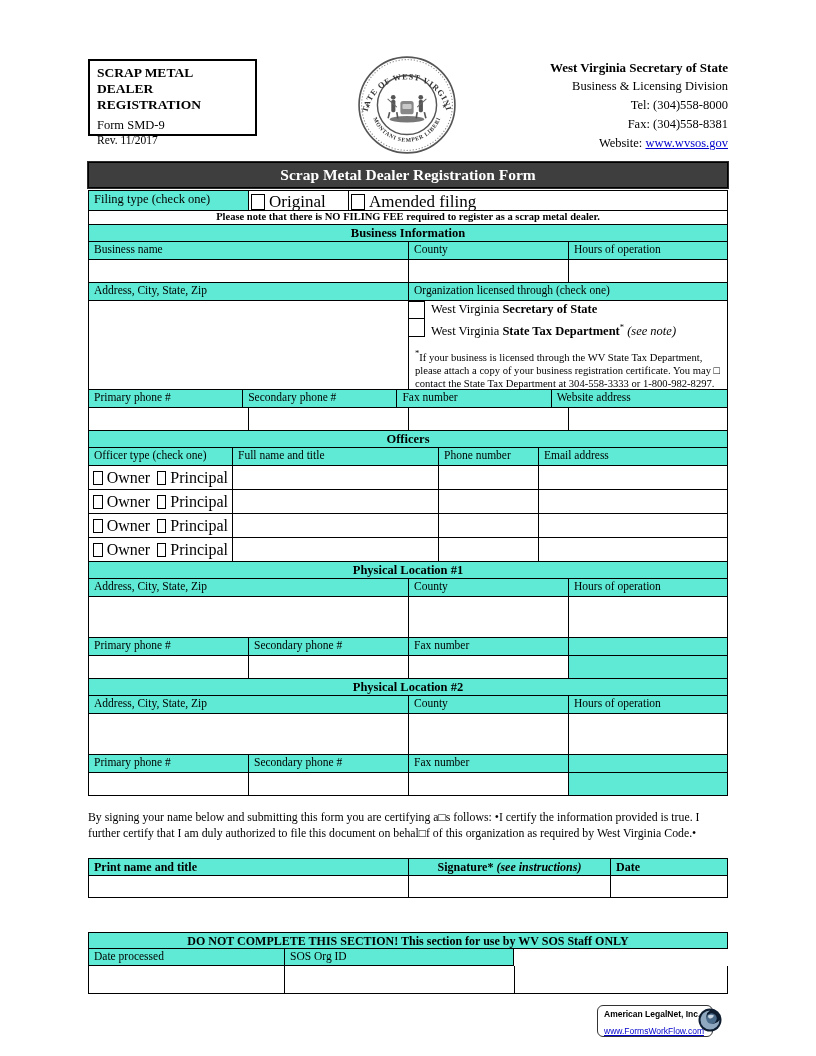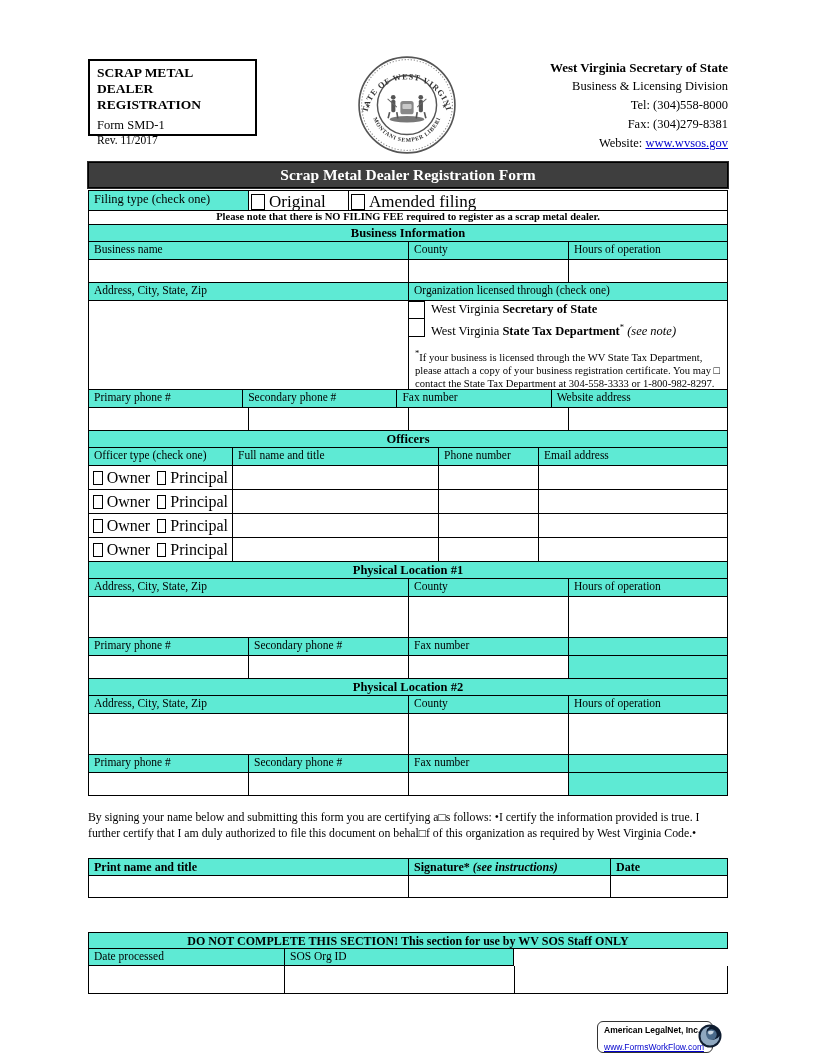--- a/index.html
+++ b/index.html
@@ -46,21 +46,21 @@
   .opt-line + .opt-line .opt-box { border-top:none; }
   .opt-txt { font-size:12.5px; line-height:17px; padding-left:6px; white-space:nowrap; }
   .tax-note { margin:10px 0 0 6px; width:308px; font-size:10.6px; line-height:13px; }
   .officer-cell { display:flex; align-items:center; font-size:16px; padding:1px 4px; }
   .officer-cell .sp { width:10px; }
   .cert { position:absolute; left:88px; top:810px; width:642px; font-size:11.8px; line-height:15.5px; }
   .sig-table { position:absolute; left:88px; top:858px; width:640px; }
   .sig-hdr { font-weight:bold; font-size:12px; }
   .staff-table { position:absolute; left:88px; top:932px; width:640px; }
   
-  .footer-logo { position:absolute; left:597px; top:1004px; width:126px; height:36px;margin-top:16px; }
+  .footer-logo { position:absolute; left:597px; top:1004px; width:126px; height:36px; }
   .flbox {
     position:absolute; left:0; top:1px; width:116px; height:32px;
     border:1.5px solid #333; border-radius:6px; background:#fff;
     text-align:left; padding:3px 0 0 6px;
   }
   .flbox .c1 { font-weight:bold; font-size:8.5px; line-height:11px; font-family:"Liberation Sans",sans-serif; }
   .flbox .c2 { font-size:8.5px; line-height:11px; font-family:"Liberation Sans",sans-serif; }
   .globe { position:absolute; right:0; top:3px; }
   sup { font-size:8.5px; }
   .it { font-style:italic; }
@@ -68,21 +68,21 @@
 </style>
 </head>
 <body>
 
 <div class="page">
 
   <div class="top-header">
     <div class="form-box">
       <div class="t">SCRAP METAL DEALER</div>
       <div class="t">REGISTRATION</div>
-      <div class="n">Form SMD-1</div>
+      <div class="n">Form SMD-9</div>
       <div class="r">Rev. 11/2017</div>
     </div>
 
     <svg class="seal" viewBox="0 0 100 100">
       <defs>
         <path id="arcTop" d="M 11,58 A 39.5,39.5 0 0 1 89,58" fill="none"></path>
         <path id="arcBot" d="M 15.5,57 A 35,35 0 0 0 84.5,57" fill="none"></path>
       </defs>
       <circle cx="50" cy="50" r="47" fill="#fff" stroke="#555" stroke-width="1.6"></circle>
       <circle cx="50" cy="50" r="44.5" fill="none" stroke="#888" stroke-width="1" stroke-dasharray="1.2,1.8"></circle>
@@ -106,21 +106,21 @@
         <rect x="61.6" y="45" width="4" height="12" rx="1.4" fill="#555"></rect>
         <path d="M60 57 L59 63 M67 57 L68.5 63" stroke="#555" stroke-width="1.6"></path>
         <path d="M31 44 L40 52 M69 44 L60 52" stroke="#666" stroke-width="1"></path>
       </g>
     </svg>
 
     <div class="agency">
       <div class="b">West Virginia Secretary of State</div>
       <div>Business &amp; Licensing Division</div>
       <div>Tel: (304)558-8000</div>
-      <div>Fax: (304)279-8381</div>
+      <div>Fax: (304)558-8381</div>
       <div><span>Website: </span><a class="lnk" href="#">www.wvsos.gov</a></div>
     </div>
   </div>
 
   <div class="form-table">
 
     <div class="titlebar">Scrap Metal Dealer Registration Form</div>
 
     <div class="tr bt" style="height:21px">
       <div class="td g" style="width:160px;font-size:12.5px">Filing type (check one)</div>
@@ -293,21 +293,21 @@
       <div class="td" style="width:160px"></div>
       <div class="td g" style="width:160px"></div>
     </div>
   </div>
 
   <div class="cert">By signing your name below and submitting this form you are certifying a□s follows: •I certify the information provided is true. I further certify that I am duly authorized to file this document on behal□f of this organization as required by West Virginia Code.•</div>
 
   <div class="sig-table">
     <div class="tr bt" style="height:18px">
       <div class="td g sig-hdr" style="width:320px;text-align:left">Print name and title</div>
-      <div class="td g sig-hdr" style="width:202px;text-align:left"><span class="bd">Signature*</span><span class="bd it"> (see instructions)</span></div>
+      <div class="td g sig-hdr" style="width:202px;text-align:center"><span class="bd">Signature*</span><span class="bd it"> (see instructions)</span></div>
       <div class="td g sig-hdr" style="width:118px;text-align:left">Date</div>
     </div>
     <div class="tr" style="height:22px">
       <div class="td" style="width:320px"></div>
       <div class="td" style="width:202px"></div>
       <div class="td" style="width:118px"></div>
     </div>
   </div>
 
   <div class="staff-table">

